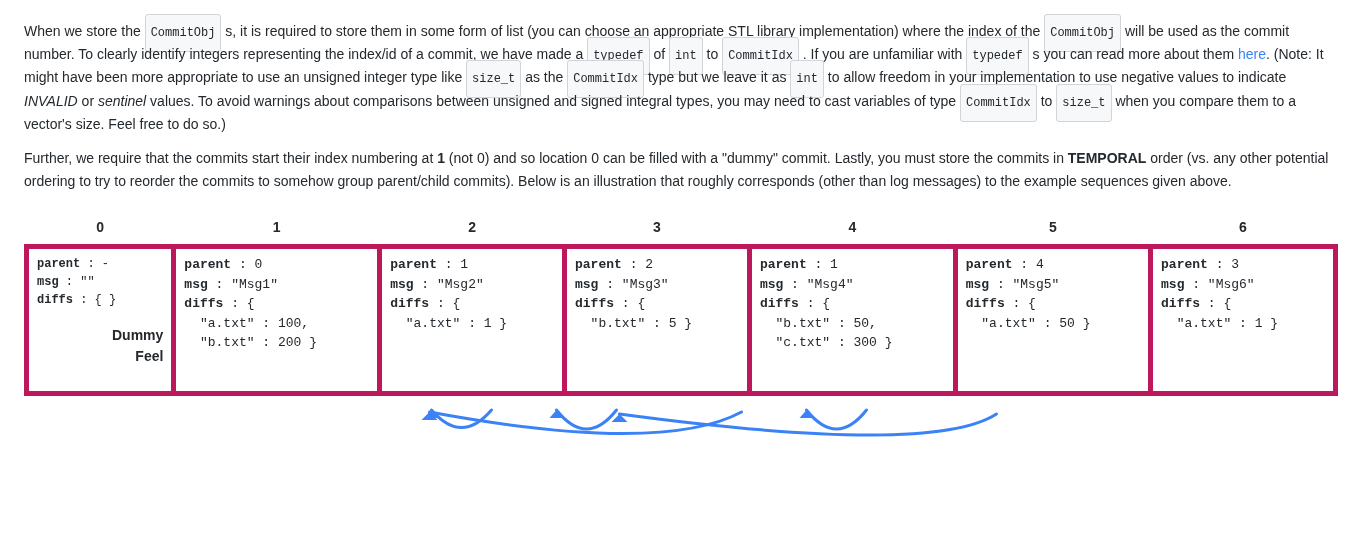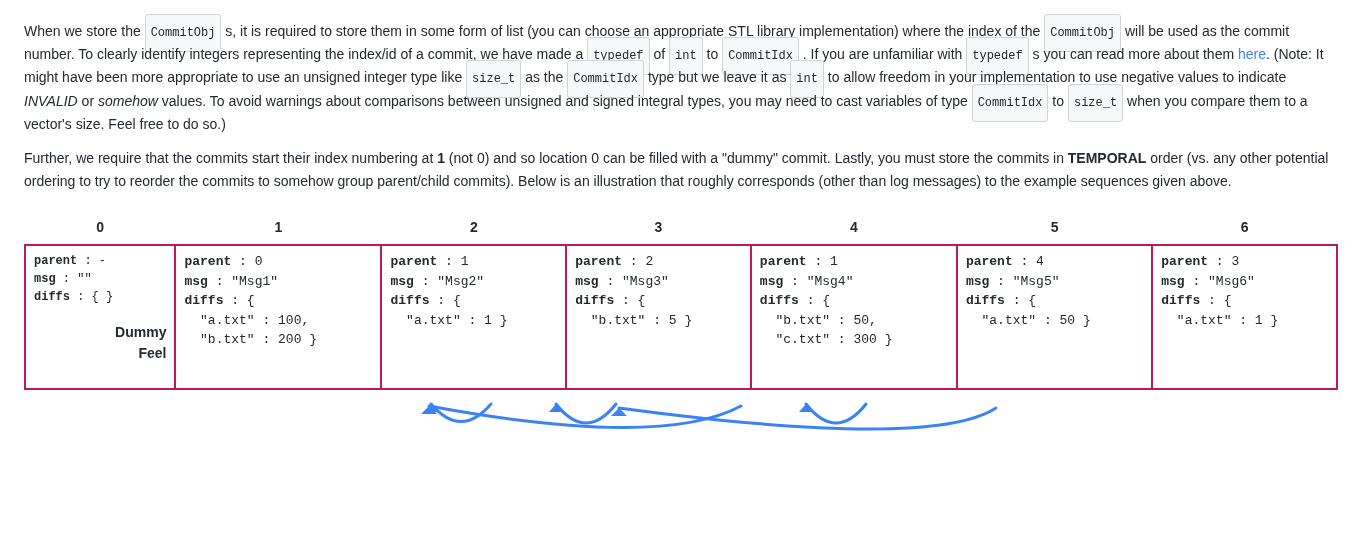--- a/index.html
+++ b/index.html
@@ -43,21 +43,21 @@
     }
     .diagram-table th {
       text-align: center;
       font-weight: 700;
       font-size: 14px;
       padding-bottom: 6px;
       border: none;
       background: transparent;
     }
     .diagram-table td {
-      border: 2px solid #be185d;
+      border: 5px solid #be185d;
       vertical-align: top;
       padding: 6px 8px;
       font-size: 13px;
       line-height: 1.5;
       min-width: 110px;
     }
     .cell-mono {
       font-family: 'SFMono-Regular', Consolas, 'Liberation Mono', Menlo, monospace;
       font-size: 12px;
     }
@@ -82,21 +82,21 @@
   </style>
 </head>
 <body>
 
 <div class="prose">
   <p>
     When we store the <code>CommitObj</code> s, it is required to store them in some form of list (you can choose an appropriate STL library implementation) where
     the index of the <code>CommitObj</code> will be used as the commit number. To clearly identify integers representing the index/id of a commit, we have made a
     <code>typedef</code> of <code>int</code> <span>to</span> <code>CommitIdx</code> . If you are unfamiliar with <code>typedef</code> s you can read more about them <a href="#">here</a>. (Note: It might have been more
     appropriate to use an unsigned integer type like <code>size_t</code> as the <code>CommitIdx</code> type but we leave it as <code>int</code> to allow freedom in your implementation to
-    use negative values to indicate <em>INVALID</em> or <em>somehow</em> values. To avoid warnings about comparisons between unsigned and signed integral types,
+    use negative values to indicate <em>INVALID</em> or <em>sentinel</em> values. To avoid warnings about comparisons between unsigned and signed integral types,
     you may need to cast variables of type <code>CommitIdx</code> to <code>size_t</code> when you compare them to a vector's size. Feel free to do so.)
   </p>
 
   <p>
     Further, we require that the commits start their index numbering at <strong>1</strong> (not 0) and so location 0 can be filled with a "dummy" commit. Lastly, you
     must store the commits in <strong>TEMPORAL</strong> order (vs. any other potential ordering to try to reorder the commits to somehow group parent/child
     commits). Below is an illustration that roughly corresponds (other than log messages) to the example sequences given above.
   </p>
 </div>
 

